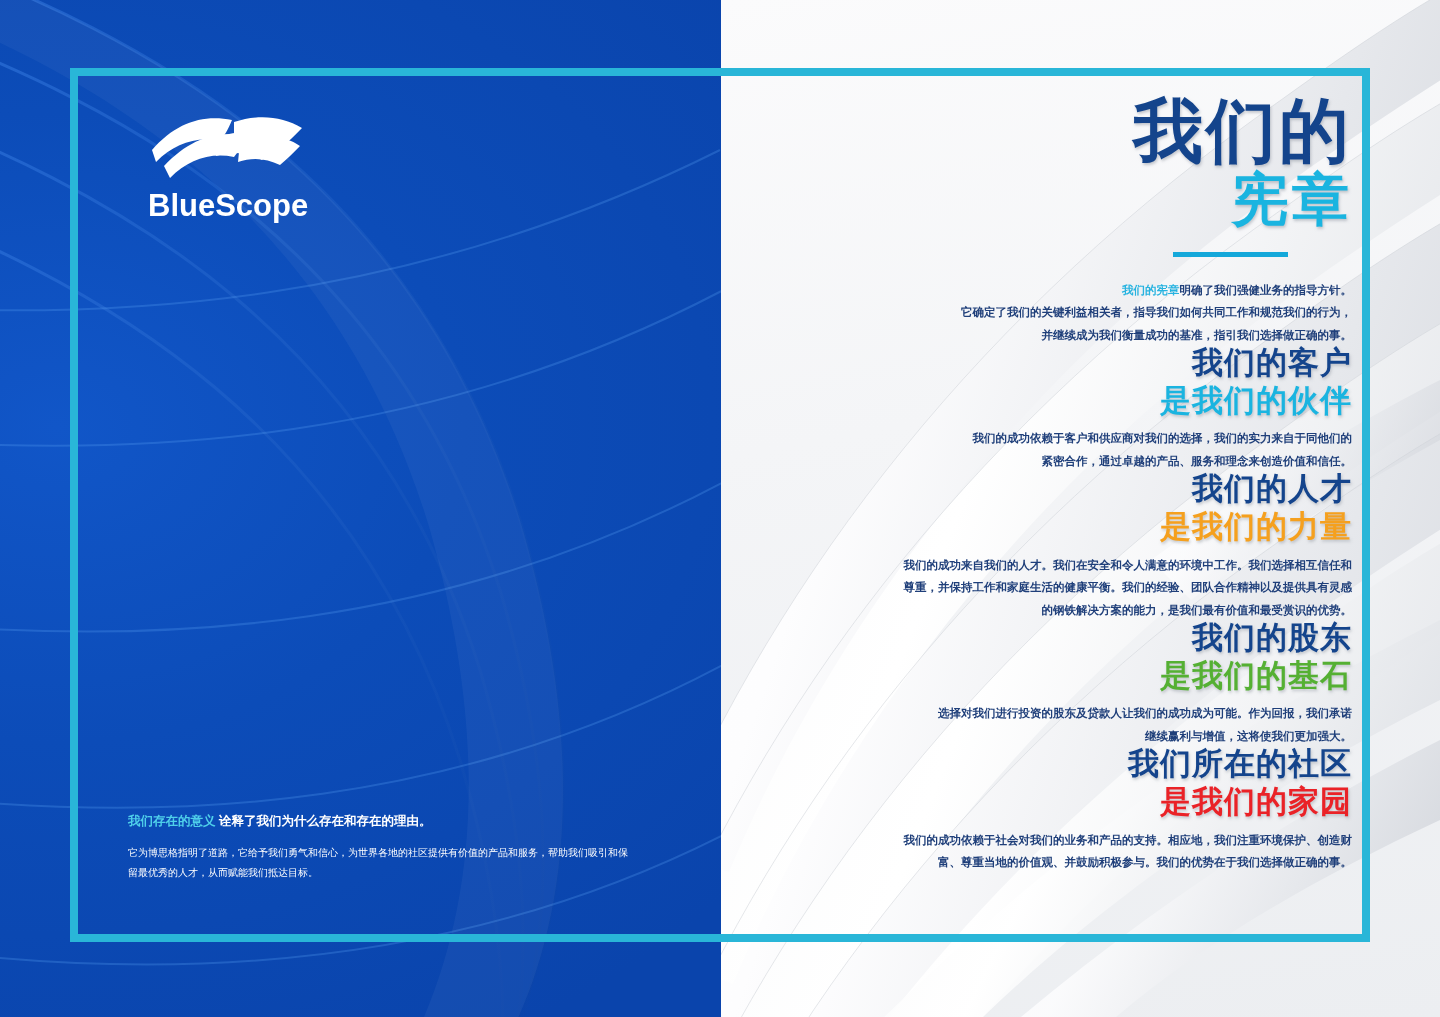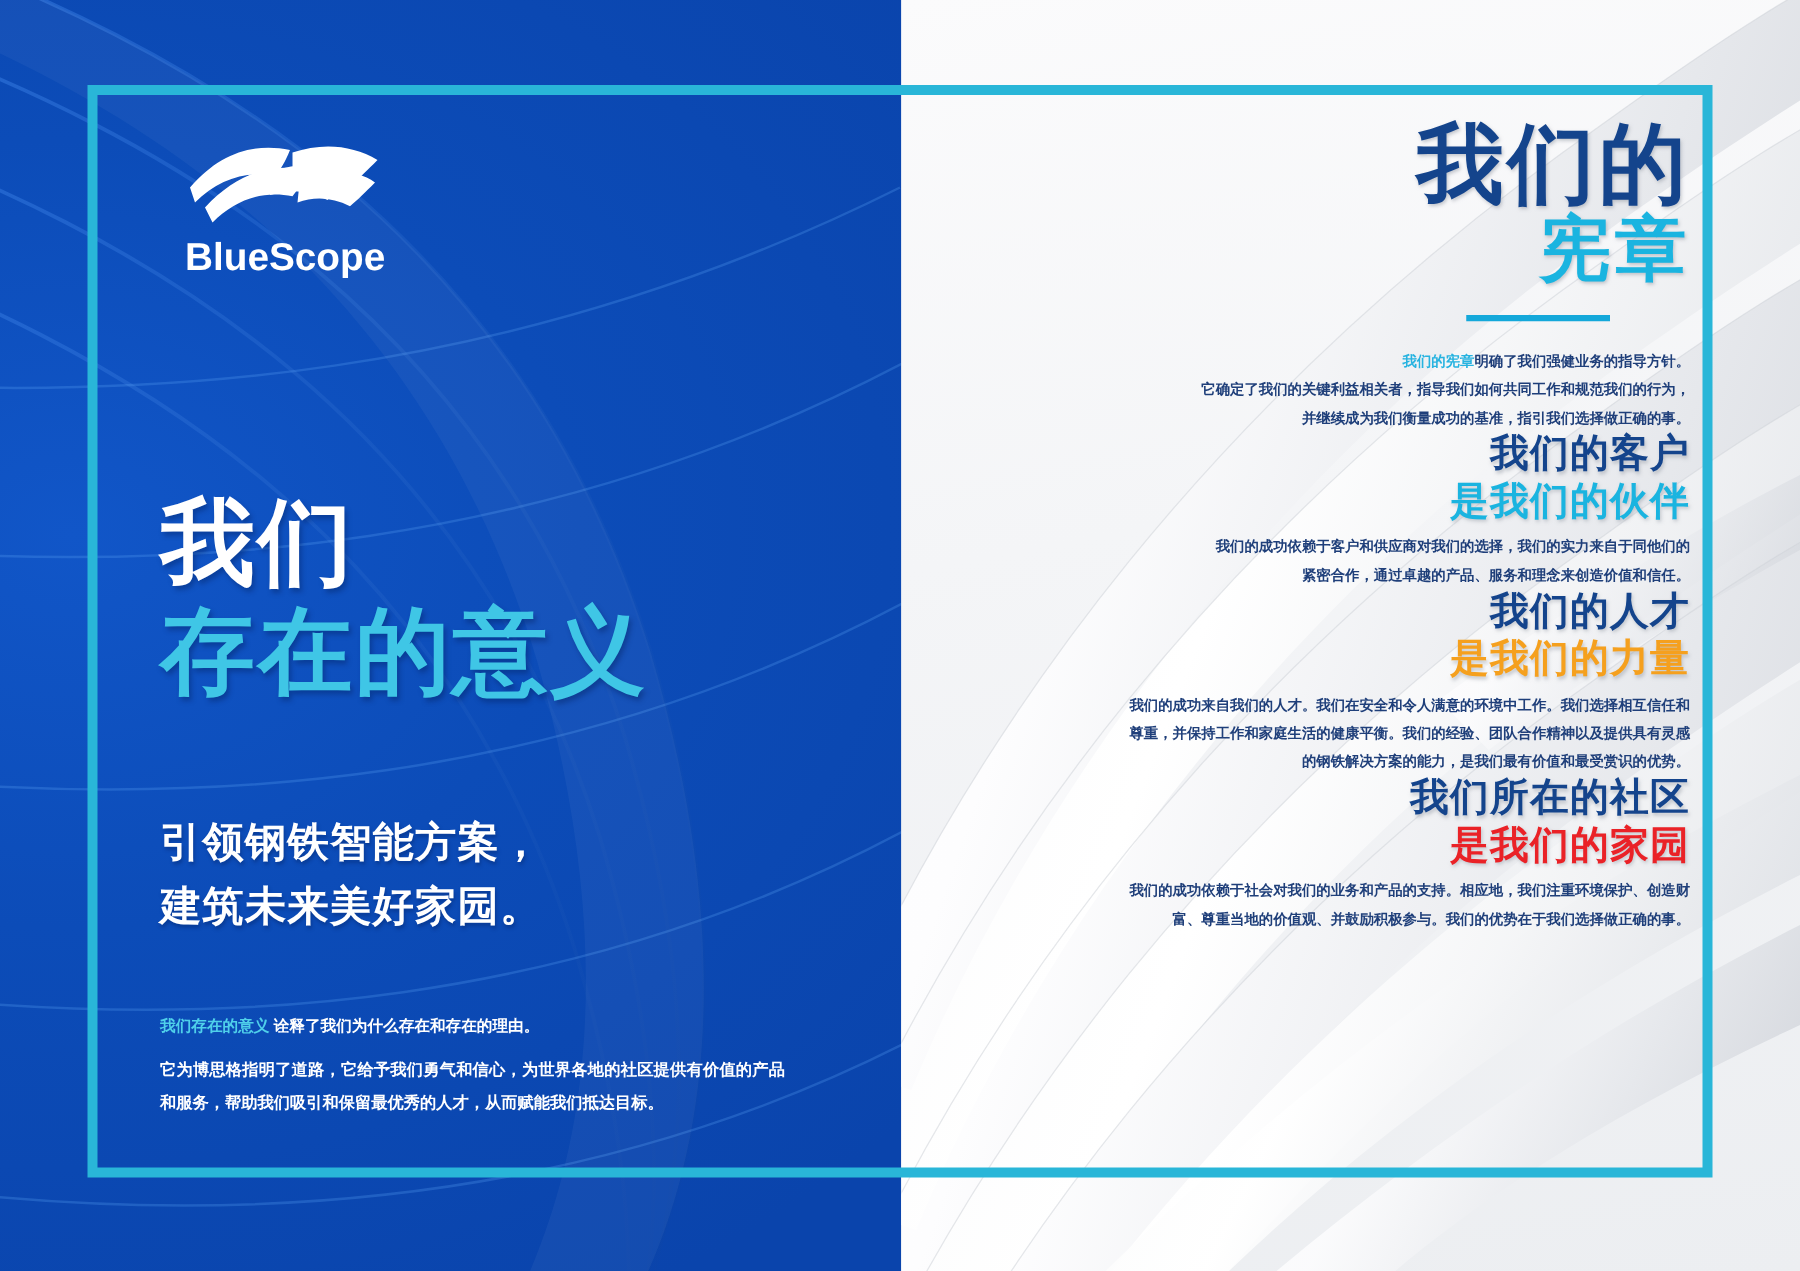--- a/index.html
+++ b/index.html
@@ -50,21 +50,21 @@
     font-size:76px;font-weight:bold;color:#3fc6e6;line-height:1.05;letter-spacing:2px;
     margin-top:10px;text-shadow:2px 3px 4px rgba(0,25,80,0.35);
   }
   .tagline{
     margin-top:86px;font-size:33px;font-weight:bold;color:#ffffff;line-height:1.55;
     letter-spacing:1px;text-shadow:1px 2px 3px rgba(0,25,80,0.35);
   }
   .left-body{position:absolute;left:128px;top:810px;width:500px;z-index:8;}
   .lb-line1{font-size:12.5px;color:#ffffff;line-height:1.8;font-weight:bold;}
   .lb-line1 .hl{color:#4fd0ea;}
-  .lb-para{font-size:13px;color:#ffffff;line-height:2.0;margin-top:10px;font-weight:bold;text-align:justify;}
+  .lb-para{font-size:10px;color:#ffffff;line-height:2.0;margin-top:10px;font-weight:normal;text-align:justify;}
 
   
   .right-content{
     position:absolute;right:88px;top:96px;width:560px;z-index:8;text-align:right;
   }
   .charter-t1{
     font-size:70px;font-weight:bold;color:#14448c;line-height:1.0;letter-spacing:3px;
     text-shadow:1px 2px 3px rgba(150,155,165,0.55);
   }
   .charter-t2{
@@ -133,28 +133,20 @@
           <path d="M6,42 C 30,14 58,6 86,12 C 82,22 78,28 74,33 C 50,28 28,36 10,54 Z"></path>
           <path d="M18,58 C 44,30 72,22 100,28 C 96,38 92,44 88,49 C 64,44 42,52 24,70 Z"></path>
           <path d="M86,12 C 110,4 134,6 154,18 C 146,26 140,32 134,37 C 118,29 102,28 86,33 Z" transform="translate(2,2)"></path>
           <path d="M98,30 C 122,22 144,24 158,34 C 150,42 144,48 138,53 C 124,46 110,45 96,50 Z" transform="translate(-4,4)"></path>
           <path d="M74,33 C 98,25 120,27 138,37 C 130,45 124,51 118,56 C 102,48 88,47 72,52 Z" transform="translate(-2,-4)"></path>
         </g>
       </svg>
       <div class="logo-word">BlueScope</div>
     </div>
 
-    <div class="left-content">
-      <div class="lead-1">我们</div>
-      <div class="lead-2">存在的意义</div>
-      <div class="tagline">
-        <div>引领钢铁智能方案，</div>
-        <div>建筑未来美好家园。</div>
-      </div>
-    </div>
 
     <div class="left-body">
       <div class="lb-line1">
         <span class="hl">我们存在的意义</span>
         <span>诠释了我们为什么存在和存在的理由。</span>
       </div>
       <div class="lb-para">它为博思格指明了道路，它给予我们勇气和信心，为世界各地的社区提供有价值的产品和服务，帮助我们吸引和保留最优秀的人才，从而赋能我们抵达目标。</div>
     </div>
   </div>
 
@@ -218,20 +210,28 @@
       <div class="section">
         <div class="sec-h1">我们的人才</div>
         <div class="sec-h2 c-orange">是我们的力量</div>
         <div class="sec-body">
           <span class="jt">我们的成功来自我们的人才。我们在安全和令人满意的环境中工作。我们选择相互信任和</span>
           <span class="jt">尊重，并保持工作和家庭生活的健康平衡。我们的经验、团队合作精神以及提供具有灵感</span>
           <span class="jt">的钢铁解决方案的能力，是我们最有价值和最受赏识的优势。</span>
         </div>
       </div>
 
+      <div class="section">
+        <div class="sec-h1">我们的股东</div>
+        <div class="sec-h2 c-green">是我们的基石</div>
+        <div class="sec-body">
+          <span class="jt">选择对我们进行投资的股东及贷款人让我们的成功成为可能。作为回报，我们承诺</span>
+          <span class="jt">继续赢利与增值，这将使我们更加强大。</span>
+        </div>
+      </div>
 
       <div class="section">
         <div class="sec-h1">我们所在的社区</div>
         <div class="sec-h2 c-red">是我们的家园</div>
         <div class="sec-body">
           <span class="jt">我们的成功依赖于社会对我们的业务和产品的支持。相应地，我们注重环境保护、创造财</span>
           <span class="jt">富、尊重当地的价值观、并鼓励积极参与。我们的优势在于我们选择做正确的事。</span>
         </div>
       </div>
     </div>

